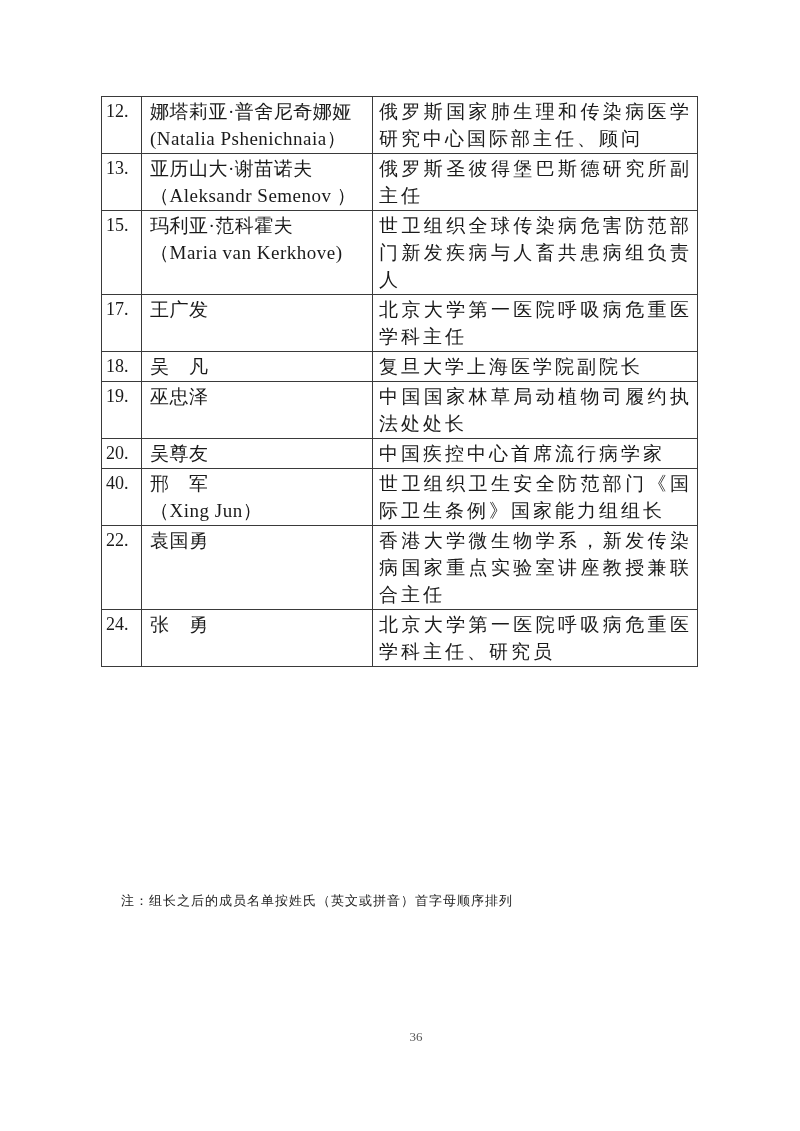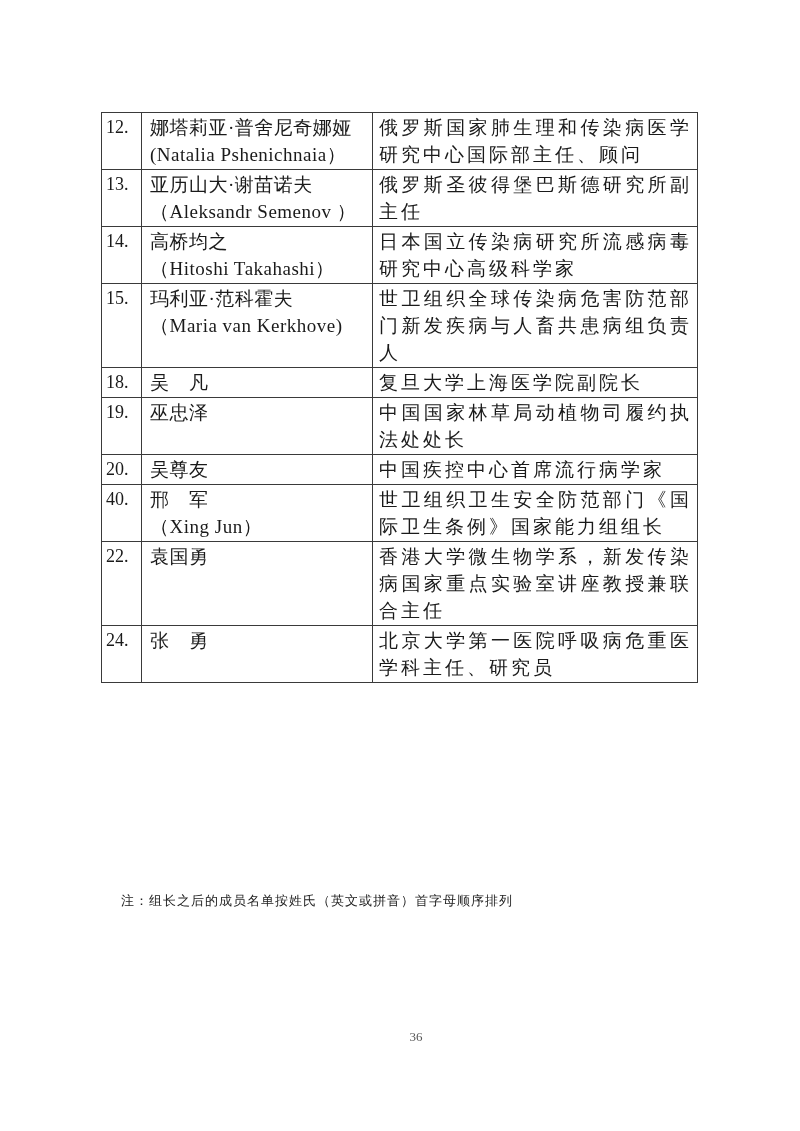--- a/index.html
+++ b/index.html
@@ -11,21 +11,21 @@
     width: 800px;
     height: 1131px;
     position: relative;
     font-family: "Liberation Serif", "DejaVu Serif", serif;
     color: #1a1a1a;
     overflow: hidden;
   }
   .table-wrap {
     position: absolute;
     left: 101px;
-    top: 112px;
+    top: 96px;
     width: 596px;
   }
   table.members {
     border-collapse: collapse;
     table-layout: fixed;
     width: 596px;
   }
   table.members td {
     border: 1px solid #3a3a3a;
     vertical-align: top;
@@ -93,39 +93,39 @@
 
   <tr>
     <td class="num">13.</td>
     <td class="name">
       <div class="cn">亚历山大·谢苗诺夫</div>
       <div class="en">（Aleksandr Semenov ）</div>
     </td>
     <td class="desc">俄罗斯圣彼得堡巴斯德研究所副主任</td>
   </tr>
 
-  <tr>
-    <td class="num">14.</td>
-    <td class="name">
-      <div class="cn">高桥均之</div>
-      <div class="en">（Hitoshi Takahashi）</div>
-    </td>
-    <td class="desc">日本国立传染病研究所流感病毒研究中心高级科学家</td>
-  </tr>
 
   <tr>
     <td class="num">15.</td>
     <td class="name">
       <div class="cn">玛利亚·范科霍夫</div>
       <div class="en">（Maria van Kerkhove)</div>
     </td>
     <td class="desc">世卫组织全球传染病危害防范部门新发疾病与人畜共患病组负责人</td>
   </tr>
 
 
+  <tr>
+    <td class="num">17.</td>
+    <td class="name">
+      <div class="cn">王广发</div>
+
+    </td>
+    <td class="desc">北京大学第一医院呼吸病危重医学科主任</td>
+  </tr>
 
   <tr>
     <td class="num">18.</td>
     <td class="name">
       <div class="cn">吴　凡</div>
 
     </td>
     <td class="desc">复旦大学上海医学院副院长</td>
   </tr>
 

